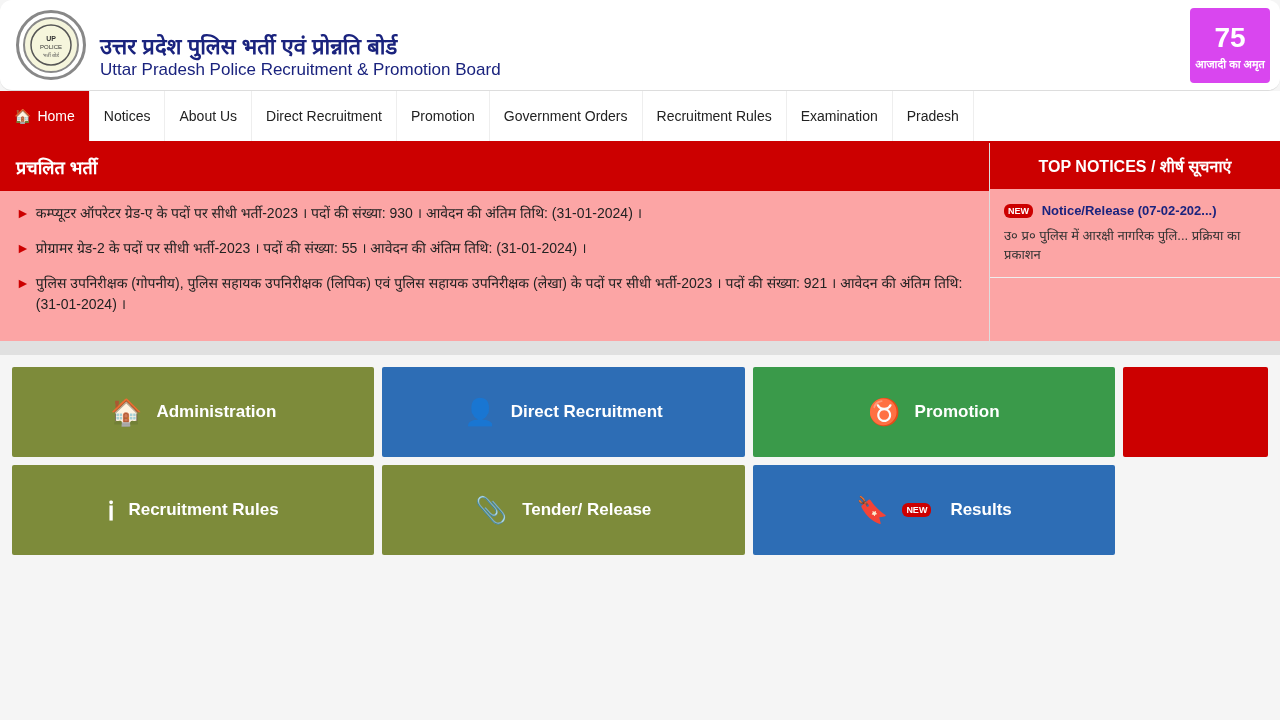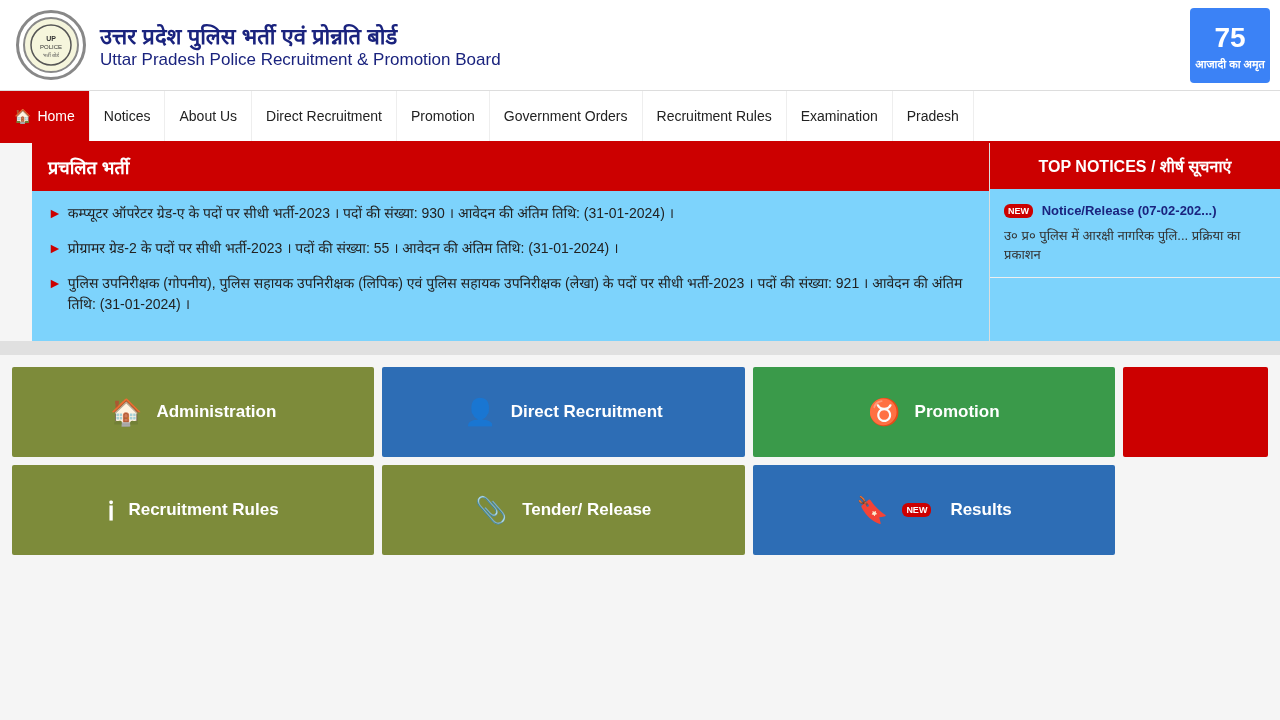--- a/index.html
+++ b/index.html
@@ -1,25 +1,26 @@
 <!DOCTYPE html>
 <html><head>
   <meta charset="utf-8">
   <style>
     * { margin: 0; padding: 0; box-sizing: border-box; }
     body { font-family: Arial, sans-serif; width: 1280px; overflow-x: hidden; background: #f5f5f5; }
 
     
     .header {
       display: flex;
-      align-items: center;
+      align-items: flex-end;
       background: #fff;
       padding: 10px 16px;
       border-bottom: 1px solid #ddd;
       position: relative;
+      border-radius: 12px;
     }
     .logo-circle {
       width: 70px;
       height: 70px;
       border-radius: 50%;
       border: 3px solid #888;
       display: flex;
       align-items: center;
       justify-content: center;
       font-size: 11px;
@@ -36,21 +37,21 @@
       font-size: 17px;
       color: #1a237e;
       font-weight: normal;
     }
     .header-badge {
       position: absolute;
       right: 10px;
       top: 8px;
       width: 80px;
       height: 75px;
-      background: #3b82f6;
+      background: #d946ef;
       border-radius: 4px;
       display: flex;
       flex-direction: column;
       align-items: center;
       justify-content: center;
       color: #fff;
       font-size: 11px;
       font-weight: bold;
       text-align: center;
       line-height: 1.3;
@@ -84,22 +85,21 @@
       background: #cc0000;
       color: #fff;
     }
     nav .nav-item.active .home-icon {
       margin-right: 6px;
     }
 
     
     .content-wrapper {
       display: flex;
-      background: #7dd3fc;
-      margin-left: 32px;
+      background: #fca5a5;
     }
 
     
     .left-panel {
       flex: 1;
       border-right: 1px solid #ddd;
     }
     .panel-header {
       background: #cc0000;
       color: #fff;

